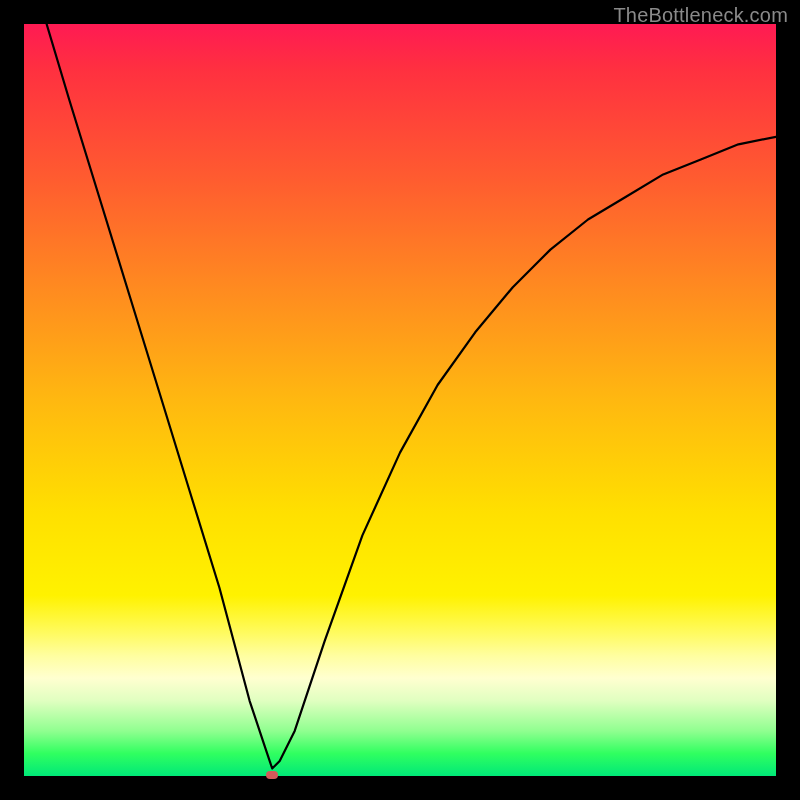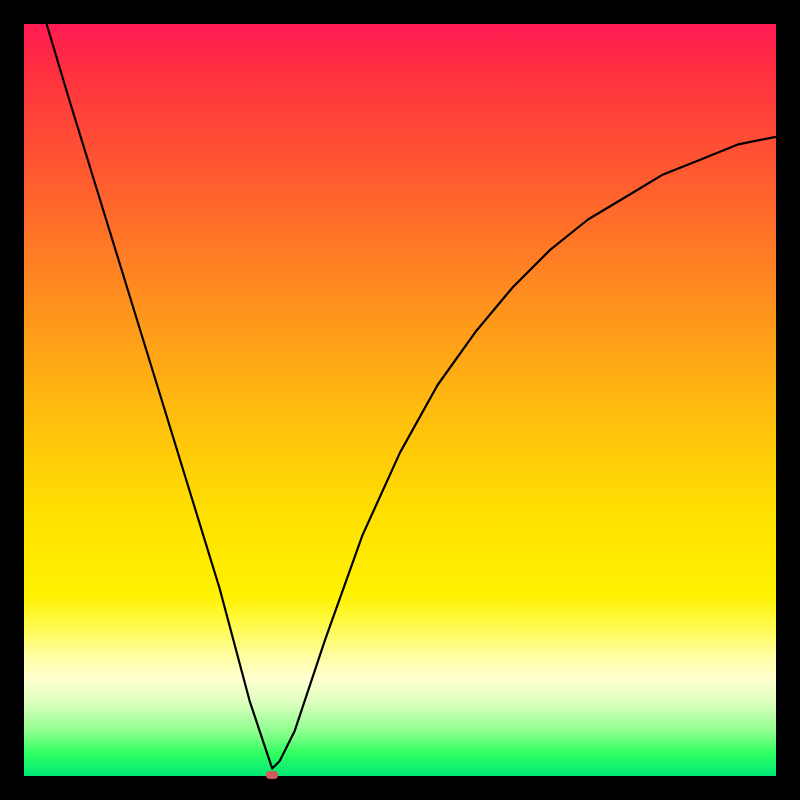--- a/index.html
+++ b/index.html
@@ -71,14 +71,15 @@
 <div class="chart-container">
 
   <div class="plot-area"></div>
 
   <svg class="curve-svg" viewBox="0 0 752 752" preserveAspectRatio="none">
     <path id="curve-path" fill="none" stroke="#000" stroke-width="2.2" stroke-linejoin="round" stroke-linecap="round" d="M22.6 0.0 L45.1 75.2 L75.2 173.0 L105.3 270.7 L135.4 368.5 L165.4 466.2 L195.5 564.0 L225.6 676.8 L240.6 721.9 L248.2 744.5 L255.7 737.0 L270.7 706.9 L300.8 616.6 L338.4 511.4 L376.0 428.6 L413.6 361.0 L451.2 308.3 L488.8 263.2 L526.4 225.6 L564.0 195.5 L601.6 173.0 L639.2 150.4 L676.8 135.4 L714.4 120.3 L752.0 112.8"></path>
   </svg>
 
   <div id="marker" class="marker" style="left: 266.16px; top: 771px; background: rgb(212, 90, 90);"></div>
 
+  <div class="watermark">TheBottleneck.com</div>
 
 </div>
 
 </body></html>

